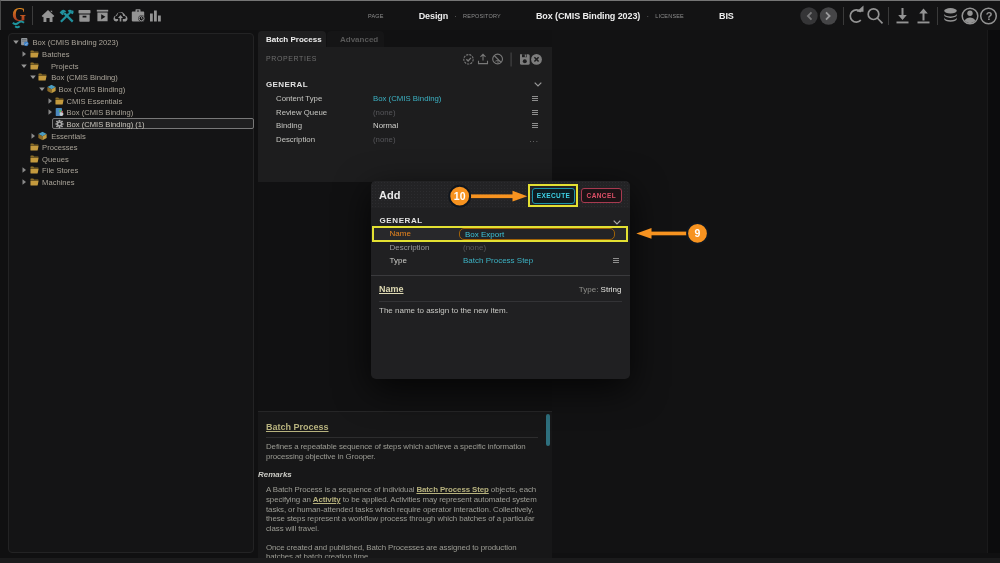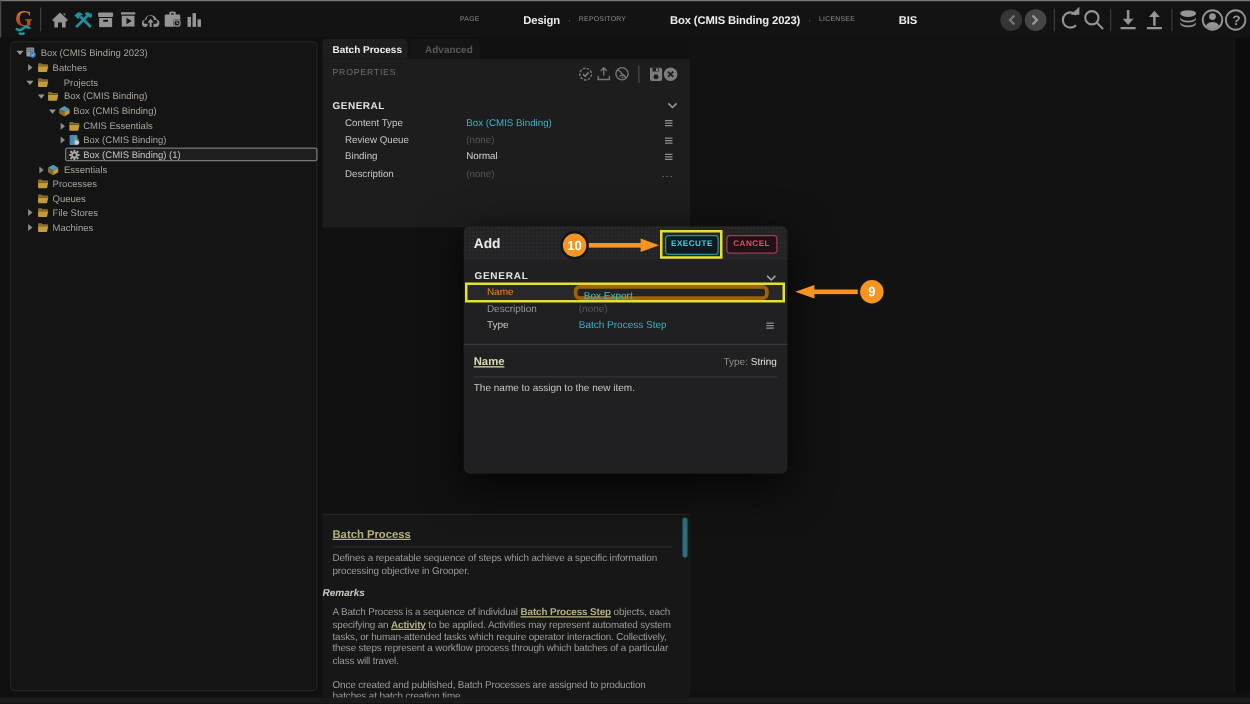--- a/index.html
+++ b/index.html
@@ -77,21 +77,21 @@
   text-align:center; line-height:13.5px; }
 .ylrect { position:absolute; border:2px solid #e3e032; }
 #mgeneral { position:absolute; left:8.5px; top:35px; font-size:8px; font-weight:bold;
   color:#e4e4e4; letter-spacing:0.6px; }
 
 .mrow { position:absolute; left:0; width:258.5px; height:13px; }
 .mrow .pl { position:absolute; left:18.5px; top:50%; transform:translateY(-50%); font-size:8px; }
 .mrow .pv { position:absolute; left:92px; top:50%; transform:translateY(-50%); font-size:8px; }
 #nmrow { position:absolute; left:2.5px; top:45.5px; width:253.5px; height:13.5px; background:#28282b; }
 #nminput { position:absolute; left:85.5px; top:1px; width:155.5px; height:12px;
-  background:#232326; border:3px solid #a16207; border-radius:5px;padding-left:48px; }
+  background:#232326; border:1px solid #a16207; border-radius:5px;padding-left:48px; }
 #nminput span { position:absolute; left:5px; top:1.5px; font-size:8px; color:#3cc3d8; }
 #mhelpsep { position:absolute; left:0; top:93.5px; width:258.5px; height:1px; background:#3a3a3d; }
 #mhelphead { position:absolute; left:8px; top:103px; font-size:9px; }
 #mhelptype { position:absolute; right:8px; top:103.5px; font-size:8px; color:#8f8f8b; }
 #mhelptype b { color:#e2e2de; font-weight:normal; }
 #mhelphr { position:absolute; left:8px; top:119.5px; width:243px; height:1px; background:#333336; }
 #mhelptext { position:absolute; left:8px; top:124.5px; font-size:8px; color:#c6c6c2; }
 
 
 #callouts { position:absolute; left:0; top:0; width:1000px; height:563px; pointer-events:none; }

